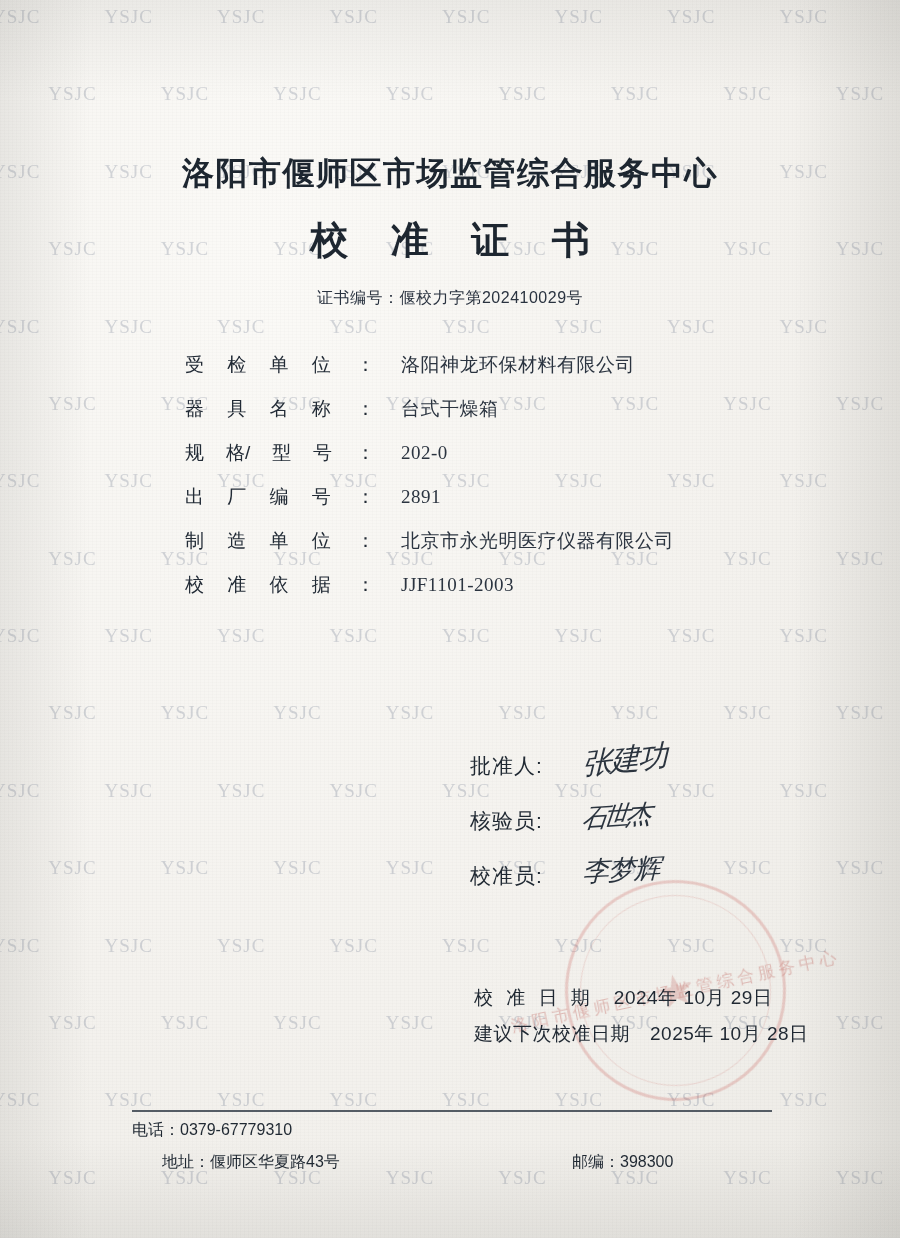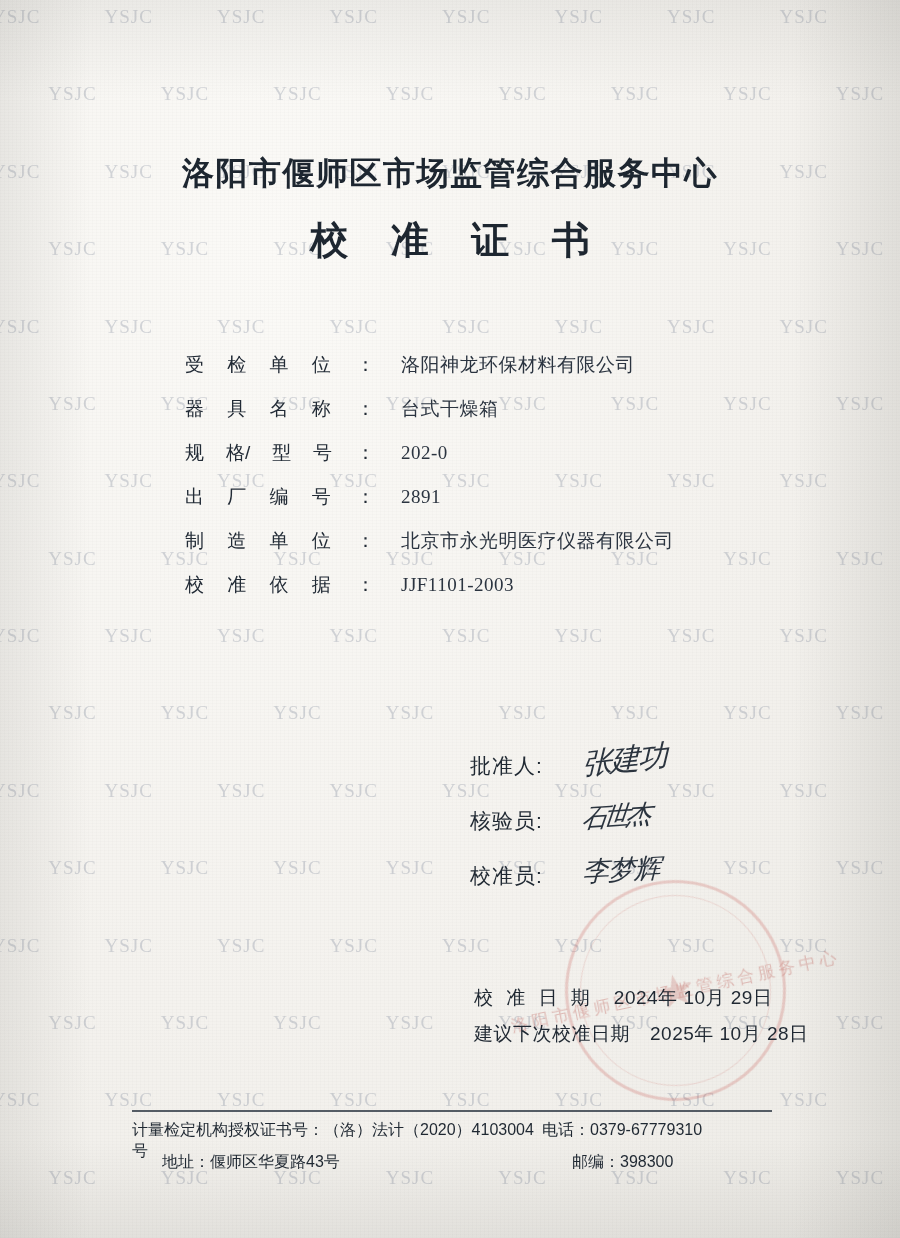--- a/index.html
+++ b/index.html
@@ -423,20 +423,21 @@
       <div class="wm" style="left: 723.25px; top: 1166.62px; color: rgba(120, 130, 150, 0.3);">YSJC</div>
       <div class="wm" style="left: 835.75px; top: 1166.62px; color: rgba(120, 130, 150, 0.3);">YSJC</div>
     </div>
 
   <div id="vignette"></div>
 
   <div id="content">
 
     <div class="org-title">洛阳市偃师区市场监管综合服务中心</div>
     <div class="doc-title">校 准 证 书</div>
+    <div class="cert-no">证书编号：偃校力字第202410029号</div>
 
     <div id="fields">
         <div class="field-row">
           <div class="field-label">
             <span>受</span>
             <span>检</span>
             <span>单</span>
             <span>位</span>
             <span class="field-colon">：</span>
           </div>
@@ -513,21 +514,20 @@
         </div>
         <div class="date-row">
           <span class="date-label nospace">建议下次校准日期</span>
           <span class="date-value">2025年 10月 28日</span>
         </div>
       </div>
 
     <div id="footer-rule"></div>
     <div id="footer">
       <div class="footer-row first">
-        <span class="footer-left">计量检定机构授权证书号：（洛）法计（2020）4103004号</span>
         <span class="footer-right">电话：0379-67779310</span>
       </div>
       <div class="footer-row second">
         <span class="footer-left">地址：偃师区华夏路43号</span>
         <span class="footer-right">邮编：398300</span>
       </div>
     </div>
 
   </div>
 </div>

